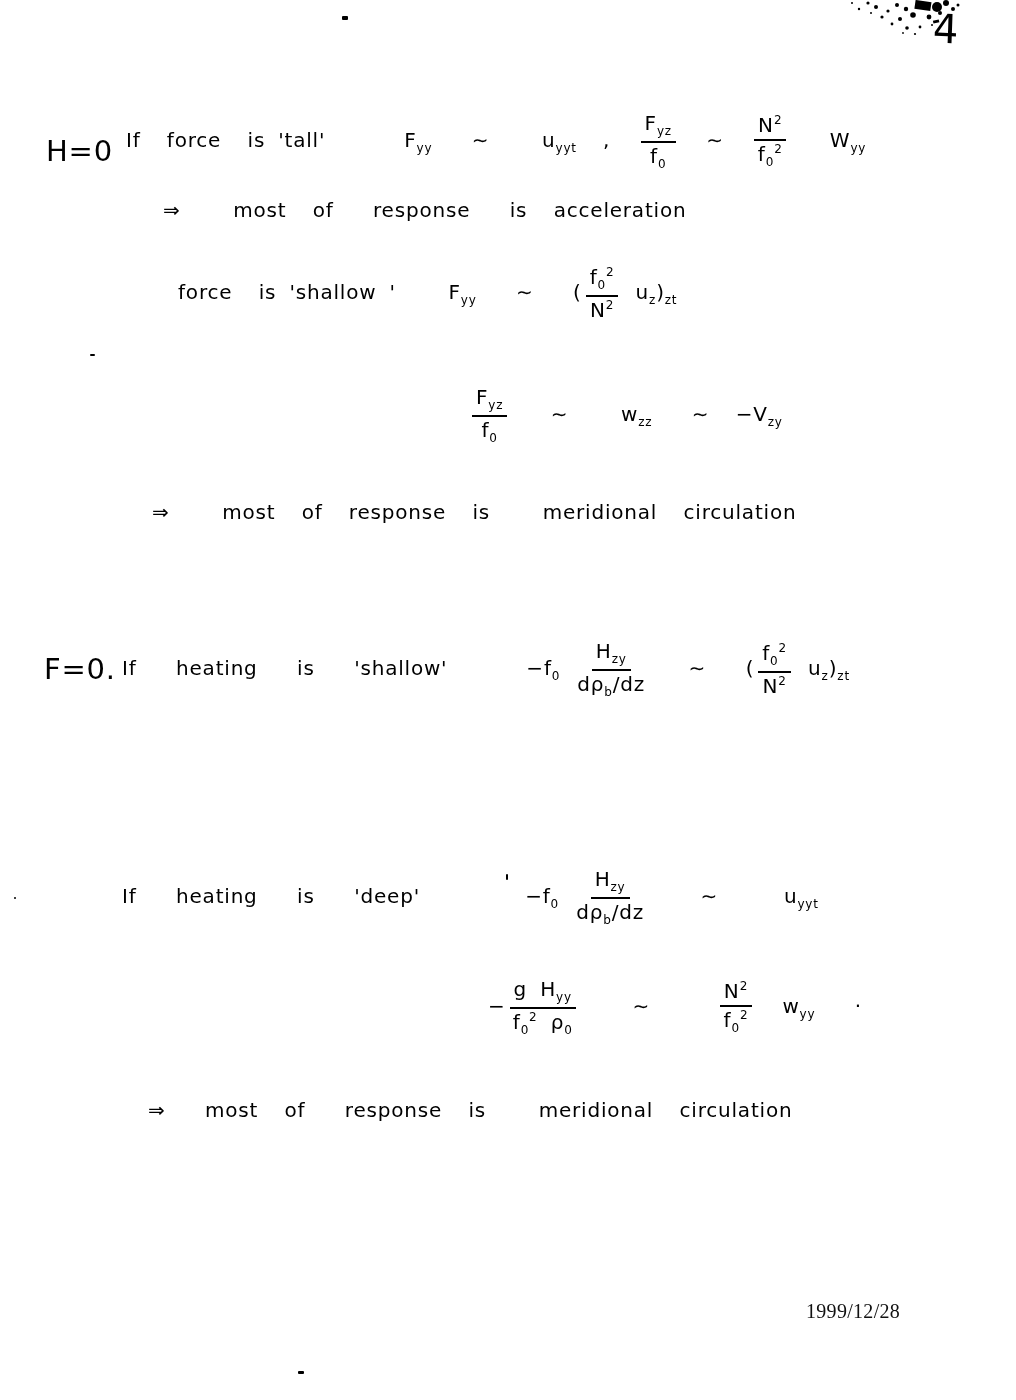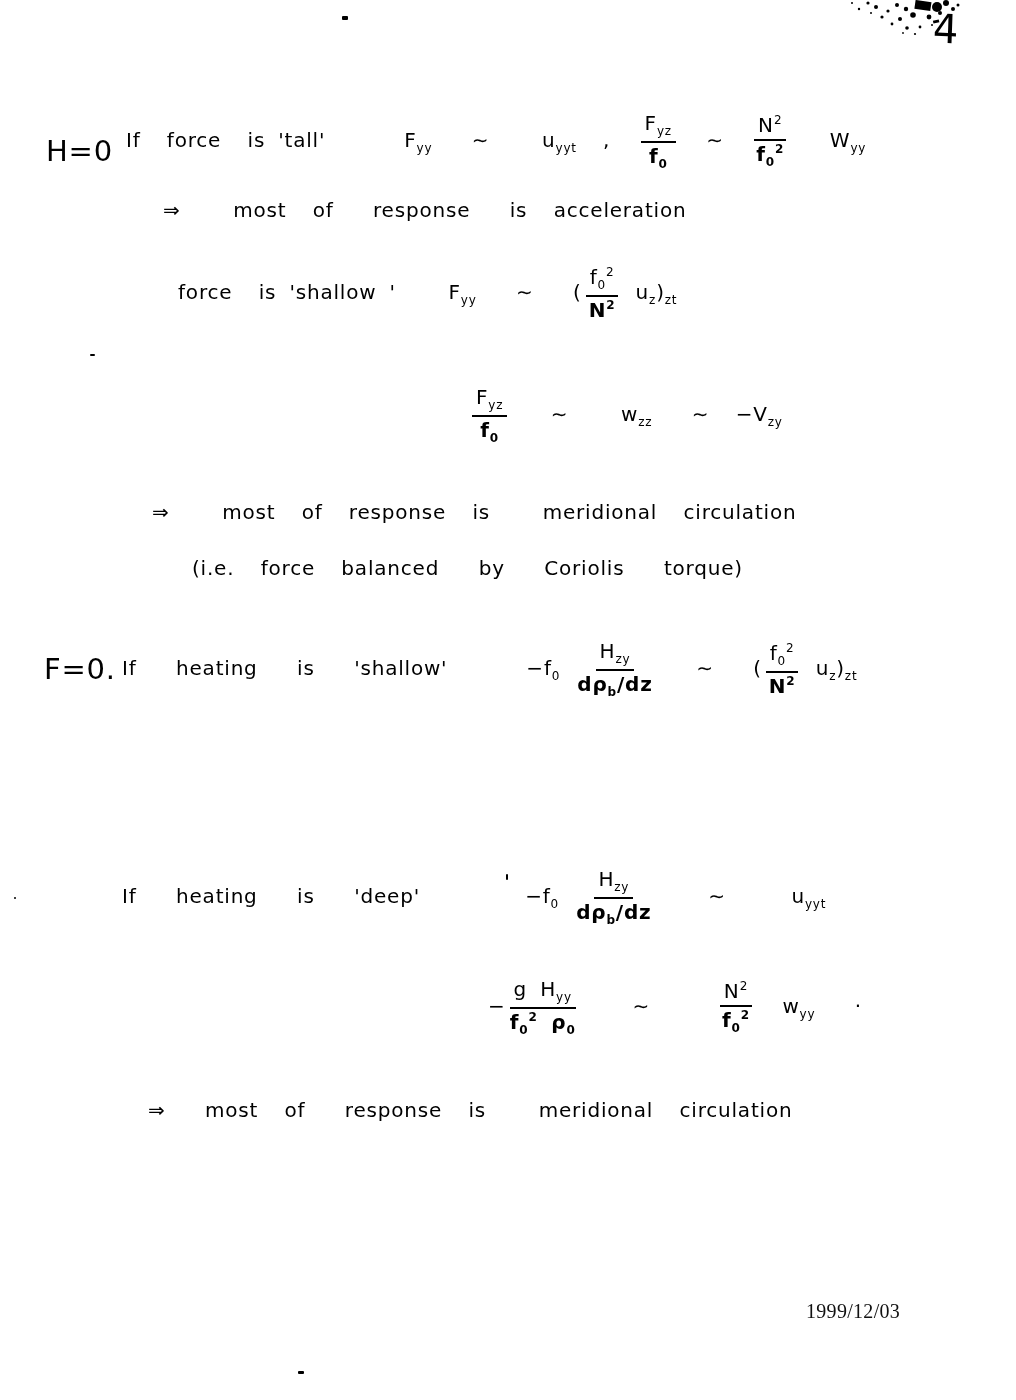--- a/index.html
+++ b/index.html
@@ -13,21 +13,21 @@
     white-space:pre; letter-spacing:0.8px; word-spacing:6px;
     line-height:1.2;
   }
   .hand sub { font-size:60%; }
   .hand sup { font-size:60%; }
   .frac {
     display:inline-flex; flex-direction:column; align-items:center;
     vertical-align:middle; margin:0 4px; line-height:1.12; text-align:center;
   }
   .frac .num { border-bottom:2.5px solid #000; padding:0 4px 3px; }
-  .frac .den { padding-top:2px;font-weight:bold; }
+  .frac .den { padding-top:2px; }
   .margin-label { font-size:29px; }
   .pgnum {
     position:absolute; left:933px; top:6px; font-size:40px;
     font-family:"DejaVu Sans", sans-serif; transform:rotate(2deg);
   }
   .typed {
     position:absolute; font-family:"Liberation Serif","DejaVu Serif",serif;
     font-size:20px; color:#111; letter-spacing:0.3px;
   }
   .speck { position:absolute; background:#000; border-radius:1px; }
@@ -80,29 +80,28 @@
   <div class="hand" style="left:126px; top:112px;">If  force  is 'tall'      F<sub>yy</sub>   ∼    u<sub>yyt</sub>  ,  <span class="frac"><span class="num">F<sub>yz</sub></span><span class="den">f<sub>0</sub></span></span>  ∼  <span class="frac"><span class="num">N<sup>2</sup></span><span class="den">f<sub>0</sub><sup>2</sup></span></span>   W<sub>yy</sub></div>
 
   <div class="hand" style="left:163px; top:198px;">⇒    most  of   response   is  acceleration</div>
 
   <div class="hand" style="left:178px; top:266px;">force  is 'shallow '    F<sub>yy</sub>   ∼   (<span class="frac"><span class="num">f<sub>0</sub><sup>2</sup></span><span class="den">N<sup>2</sup></span></span> u<sub>z</sub>)<sub>zt</sub></div>
 
   <div class="hand" style="left:468px; top:386px;"><span class="frac"><span class="num">F<sub>yz</sub></span><span class="den">f<sub>0</sub></span></span>   ∼    w<sub>zz</sub>   ∼  −V<sub>zy</sub></div>
 
   <div class="hand" style="left:152px; top:500px;">⇒    most  of  response  is    meridional  circulation</div>
 
-  <div class="hand" style="left:192px; top:556px;">(i.e.  force  balanced   by   Coriolis   torque)</div>
 
   <div class="hand margin-label" style="left:44px; top:652px;">F=0.</div>
   <div class="hand" style="left:122px; top:640px;">If   heating   is   'shallow'      −f<sub>0</sub> <span class="frac"><span class="num">H<sub>zy</sub></span><span class="den">dρ<sub>b</sub>/dz</span></span>   ∼   (<span class="frac"><span class="num">f<sub>0</sub><sup>2</sup></span><span class="den">N<sup>2</sup></span></span> u<sub>z</sub>)<sub>zt</sub></div>
 
 
   <div class="hand" style="left:122px; top:868px;">If   heating   is   'deep'        −f<sub>0</sub> <span class="frac"><span class="num">H<sub>zy</sub></span><span class="den">dρ<sub>b</sub>/dz</span></span>    ∼     u<sub>yyt</sub></div>
 
   <div class="hand" style="left:488px; top:978px;">−<span class="frac"><span class="num">g H<sub>yy</sub></span><span class="den">f<sub>0</sub><sup>2</sup> ρ<sub>0</sub></span></span>    ∼     <span class="frac"><span class="num">N<sup>2</sup></span><span class="den">f<sub>0</sub><sup>2</sup></span></span>  w<sub>yy</sub>   ·</div>
 
   <div class="hand" style="left:148px; top:1098px;">⇒   most  of   response  is    meridional  circulation</div>
 
 
-  <div class="typed" style="left:806px; top:1300px;">1999/12/03</div>
+  <div class="typed" style="left:806px; top:1300px;">1999/12/28</div>
   <div class="typed" style="left:806px; top:1416px;">P. Haynes</div>
 
 </div>
 
 </body></html>

